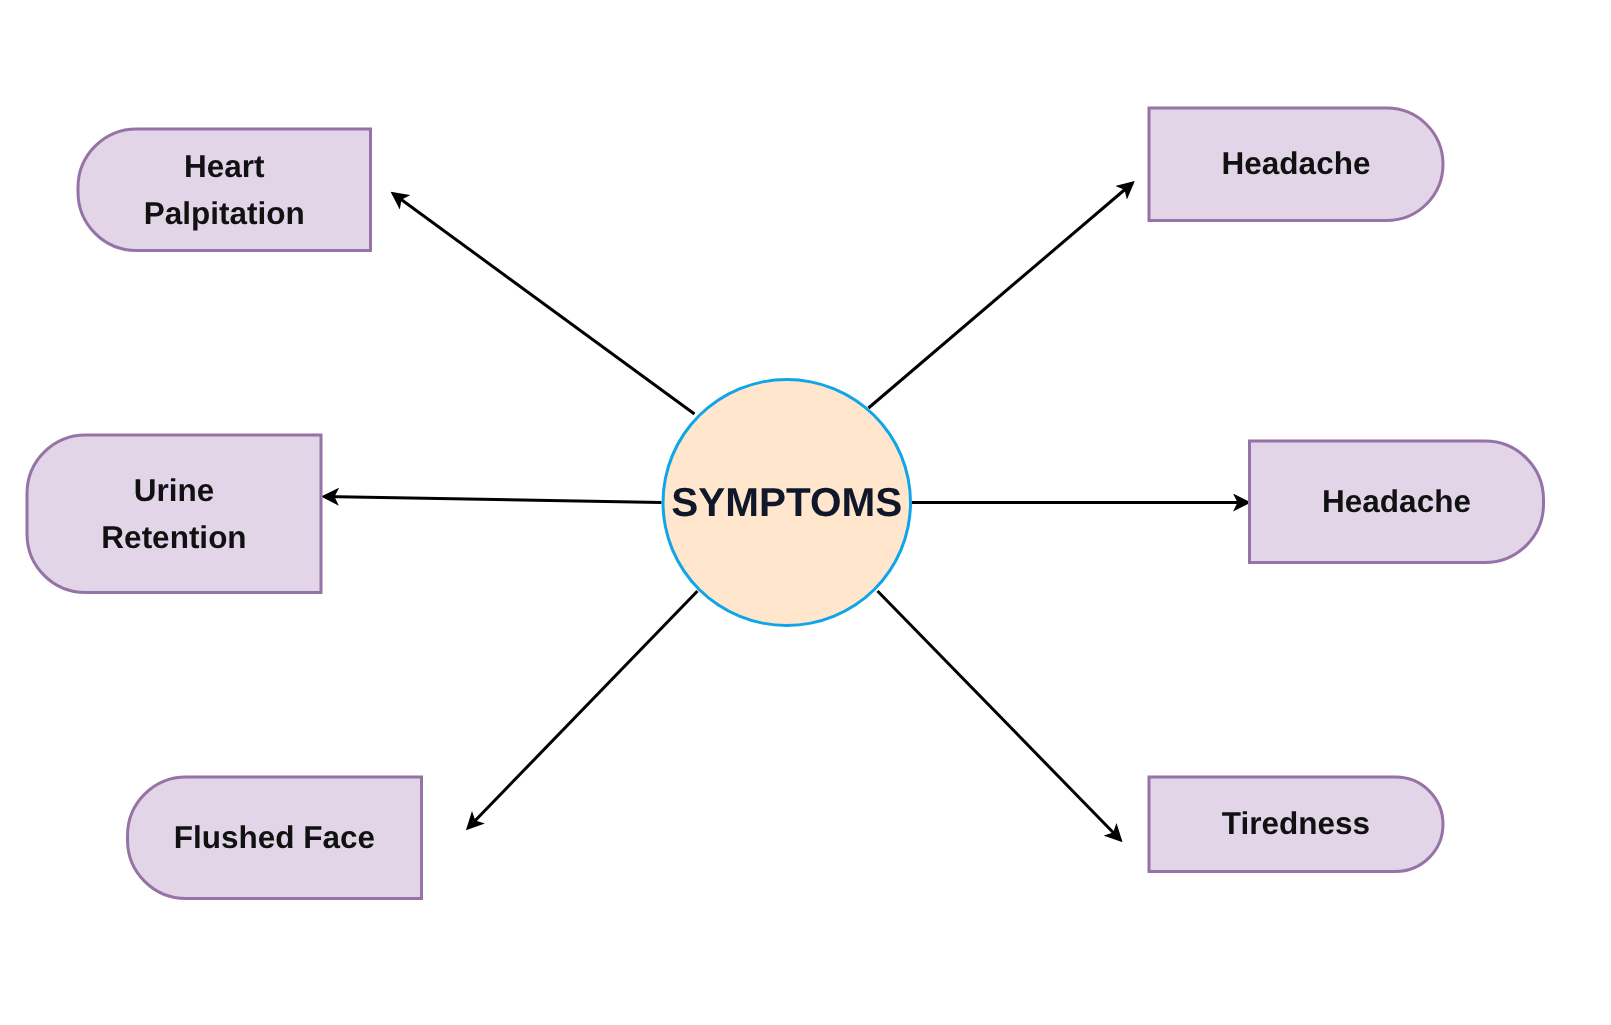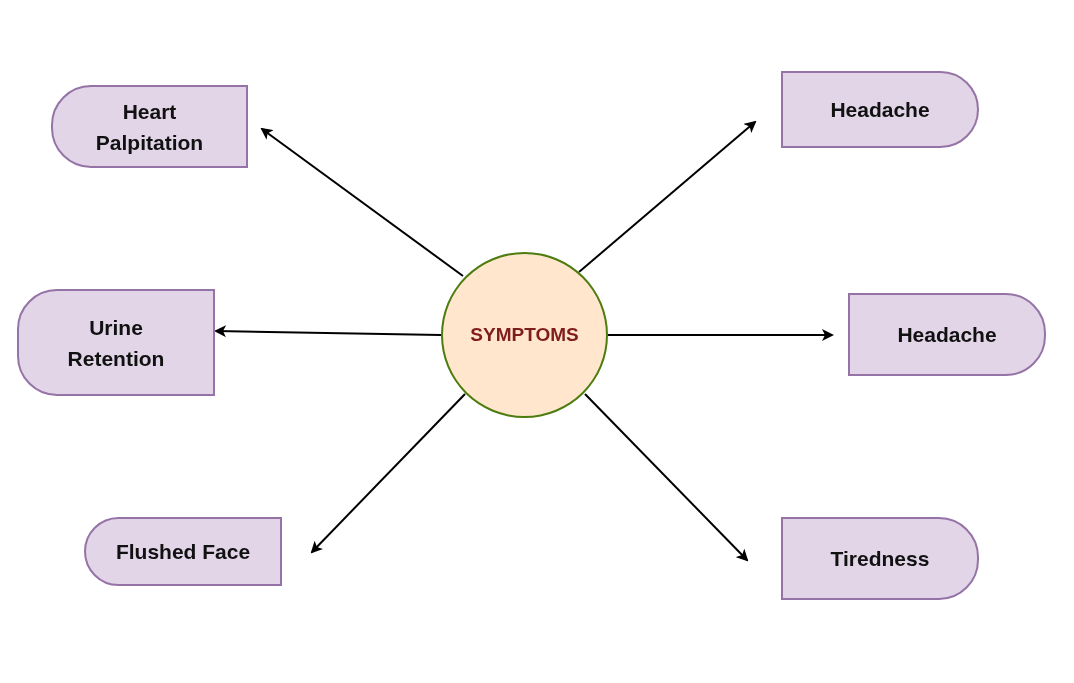--- a/index.html
+++ b/index.html
@@ -4,25 +4,25 @@
 <style>
   html, body { margin: 0; padding: 0; background: #ffffff; }
   body { width: 1074px; height: 683px; position: relative; overflow: hidden;
          font-family: "Liberation Sans", sans-serif; }
   svg.diagram { position: absolute; left: 0; top: 0; }
   .node { position: absolute; box-sizing: border-box; background: #e1d5e7;
           border: 2px solid #9673a6; display: flex; align-items: center;
           justify-content: center; text-align: center; font-weight: bold;
           font-size: 21px; line-height: 31px; color: #111; }
   .node.round-left { border-radius: 40px 0 0 40px; }
-  .node.round-right { border-radius: 0 40px 40px 0; margin-left: 16px; }
+  .node.round-right { border-radius: 0 40px 40px 0; }
   .center { position: absolute; box-sizing: border-box; border-radius: 50%;
-            background: #ffe6cc; border: 2px solid #4d7c0f; display: flex;
+            background: #ffe6cc; border: 2px solid #0ea5e9; display: flex;
             align-items: center; justify-content: center; font-weight: bold;
-            font-size: 19px; color: #7f1d1d; }
+            font-size: 27px; color: #0f172a; }
 </style>
 </head>
 <body>
 
 <svg class="diagram" width="1074" height="683">
   <defs>
     <marker id="arrowhead" markerWidth="12" markerHeight="12" refX="10" refY="6" orient="auto" markerUnits="userSpaceOnUse">
       <path d="M0,0 L12,6 L0,12 L3,6 Z" fill="#000"></path>
     </marker>
   </defs>
@@ -37,17 +37,17 @@
 <div class="node round-left" style="left:51px; top:85px; width:197px; height:83px; white-space:pre-line;">Heart
 Palpitation</div>
 
 <div class="node round-right" style="left:765px; top:71px; width:198px; height:77px;">Headache</div>
 
 <div class="node round-left" style="left:17px; top:289px; width:198px; height:107px; white-space:pre-line;">Urine
 Retention</div>
 
 <div class="node round-right" style="left:832px; top:293px; width:198px; height:83px;">Headache</div>
 
-<div class="node round-left" style="left:84px; top:517px; width:198px; height:69px;">Flushed Face</div>
+<div class="node round-left" style="left:84px; top:517px; width:198px; height:83px;">Flushed Face</div>
 
-<div class="node round-right" style="left:765px; top:517px; width:198px; height:83px;">Tiredness</div>
+<div class="node round-right" style="left:765px; top:517px; width:198px; height:65px;">Tiredness</div>
 
 <div class="center" style="left:441px; top:252px; width:167px; height:166px;">SYMPTOMS</div>
 
 </body></html>

